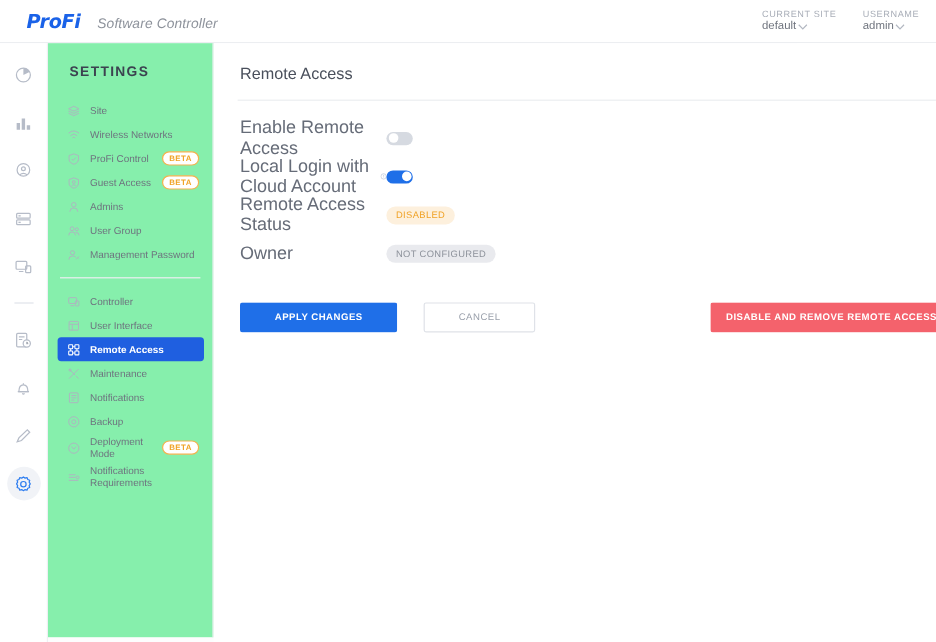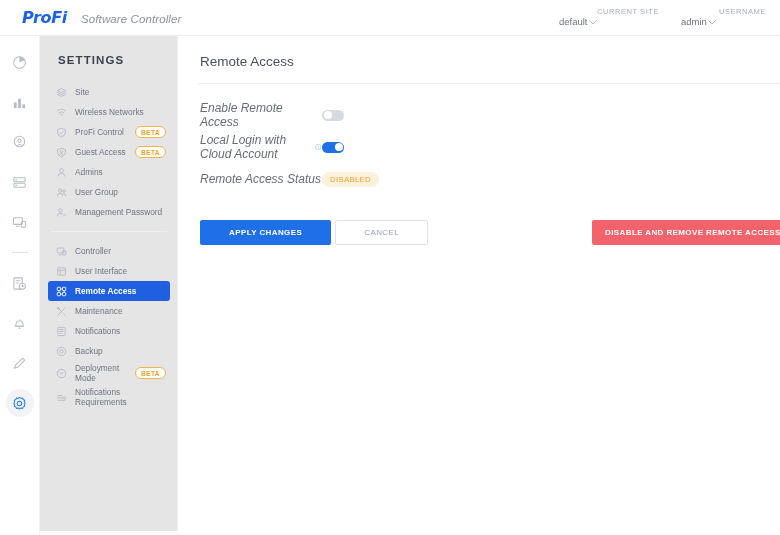--- a/index.html
+++ b/index.html
@@ -27,21 +27,20 @@
     margin-left: 14px; font-size: 11.5px; font-style: italic;
     color: #8d929b; letter-spacing: 0.1px;
   }
   .topbar-right {
     margin-left: auto; display: flex; gap: 22px; padding-right: 14px;
   }
   .tb-group { line-height: 1.25; }
   .tb-label {
     font-size: 7.6px; color: #a9aeb8; letter-spacing: 0.5px;
     text-transform: uppercase;
-    margin-left: 38px;
   }
   .tb-value {
     font-size: 9.5px; color: #6f747e; display: flex; align-items: center; gap: 1px; text-align: center;
   }
   .caret { width: 8px; height: 5px; display: block; }
 
   
   .rail {
     position: absolute; top: 36px; left: 0; width: 40px; height: 499px;
     background: #ffffff; border-right: 1px solid #eef0f3;
@@ -51,21 +50,21 @@
     width: 28px; height: 28px; margin-bottom: 12px;
     display: flex; align-items: center; justify-content: center;
     border-radius: 50%; color: #b6bcc8;
   }
   .rail-item.active { background: #f1f3f7; color: #2f7ef0; }
   .rail-div { width: 16px; height: 1px; background: #dfe3ea; margin: 4px 0 16px 0; }
 
   
   .settings-panel {
     position: absolute; top: 36px; left: 40px; width: 138px; height: 495px;
-    background: #e5e5e5; border-right: 1px solid #eceef1;
+    background: #86efac; border-right: 1px solid #eceef1;
   }
   .settings-title {
     font-size: 11.5px; font-weight: bold; color: #3c4250;
     letter-spacing: 1.1px; padding: 18px 0 0 18px;
   }
   .menu { padding-top: 16px; }
   .menu-item {
     position: relative; display: flex; align-items: center;
     height: 20px; margin: 0 7px 0 8px; padding-left: 7px;
     border-radius: 3px; color: #9298a4;
@@ -93,22 +92,22 @@
   
   .main { position: absolute; top: 36px; left: 178px; width: 602px; height: 499px; background: #ffffff; }
   .page-title {
     font-size: 13.5px; color: #4a505c; padding: 18px 0 0 22px; font-weight: normal;
   }
   .title-rule { height: 1px; background: #eceef1; margin: 14px 0 0 20px; }
 
   .form { padding: 18px 0 0 22px; }
   .row { display: flex; align-items: center; height: 26px; margin-bottom: 6px; }
   .row-label {
-    width: 122px; font-size: 12px; color: #666c78;
-    display: flex; align-items: center; gap: 5px; font-style: italic;
+    width: 122px; font-size: 15px; color: #666c78;
+    display: flex; align-items: center; gap: 5px;
   }
   .info-icon { width: 10px; height: 10px; color: #a9b6cf; display: block; }
 
   .toggle {
     width: 22px; height: 11px; border-radius: 6px; background: #d6dae1;
     position: relative; flex: 0 0 22px;
   }
   .toggle .knob {
     position: absolute; top: 1.5px; left: 1.5px;
     width: 8px; height: 8px; border-radius: 50%; background: #ffffff;
@@ -122,21 +121,21 @@
   }
   .pill.warn { background: #fdf0dd; color: #f0a226; }
   .pill.muted { background: #e9eaee; color: #8d929b; }
 
   .btn-row { display: flex; align-items: center; padding: 22px 0 0 22px; position: relative; }
   .btn {
     font-size: 8px; letter-spacing: 0.4px; border-radius: 2px;
     padding: 7px 28px; border: 1px solid transparent; white-space: nowrap;
   }
   .btn.primary { background: #1f6fe8; color: #ffffff; font-weight: bold; }
-  .btn.ghost { background: #ffffff; color: #9aa0ab; border-color: #dfe2e8; margin-left: 4px; }
+  .btn.ghost { background: #ffffff; color: #9aa0ab; border-color: #dfe2e8; margin-left: 22px; }
   .btn.danger {
     background: #f4626c; color: #ffffff; font-weight: bold;
     position: absolute; left: 414px; top: 22px; padding: 7px 12px;
   }
 </style>
 </head>
 <body>
 
 <div id="app">
 
@@ -429,20 +428,24 @@
         <div class="toggle on">
           <span class="knob"></span>
         </div>
       </div>
 
       <div class="row">
         <div class="row-label">Remote Access Status</div>
         <span class="pill warn">DISABLED</span>
       </div>
 
+      <div class="row">
+        <div class="row-label">Owner</div>
+        <span class="pill muted">NOT CONFIGURED</span>
+      </div>
 
     </div>
 
     <div class="btn-row">
       <button class="btn primary">APPLY CHANGES</button>
       <button class="btn ghost">CANCEL</button>
       <button class="btn danger">DISABLE AND REMOVE REMOTE ACCESS</button>
     </div>
   </div>
 

